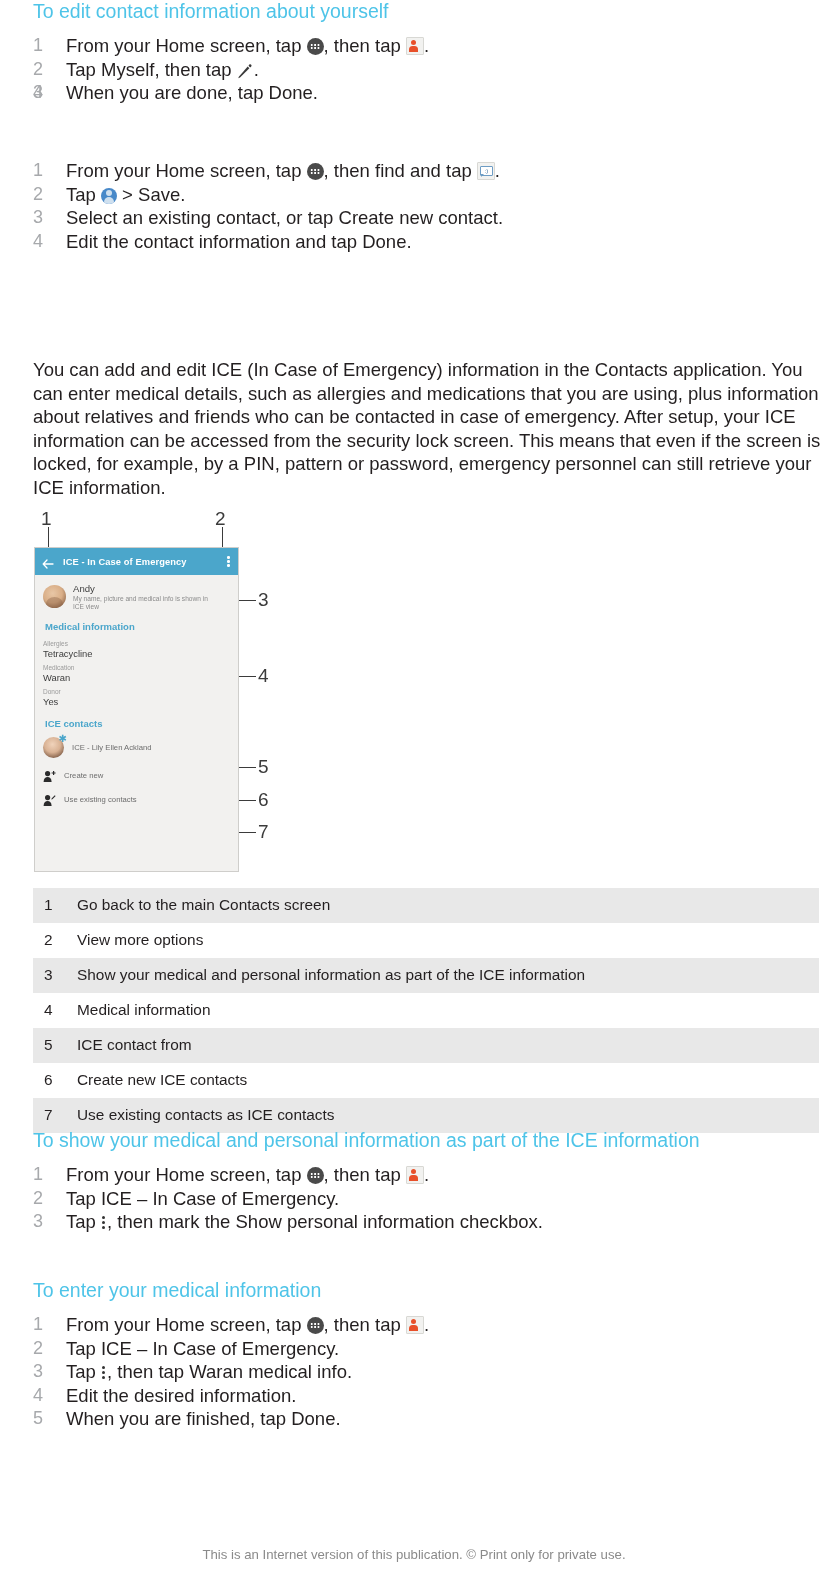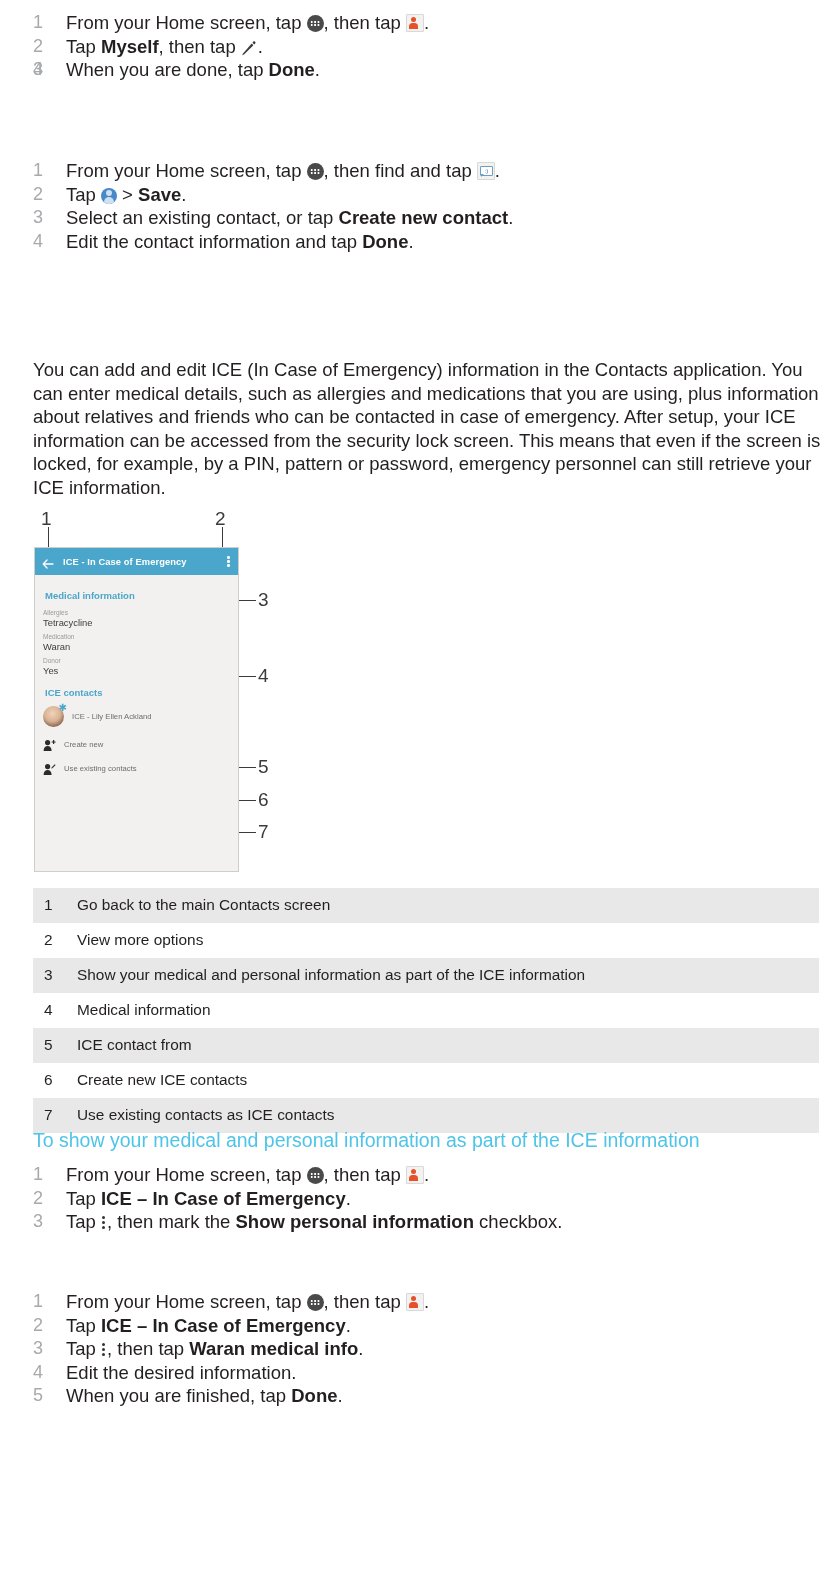--- a/index.html
+++ b/index.html
@@ -55,21 +55,21 @@
   .proc li .num {
     position: absolute;
     left: 0;
     top: 0;
     width: 22px;
     text-align: left;
     color: #a7a9ac;
     font-size: 18px;
     line-height: 23.5px;
   }
-  .proc b { font-weight: bold; }
+  .proc b { font-weight: normal; }
 
   
   .body-p {
     font-size: 18.5px;
     line-height: 23.6px;
     margin: 0;
     color: #231f20;
     width: 800px;
   }
 
@@ -384,20 +384,21 @@
     color: #8a8a8a;
     font-size: 13.2px;
   }
 </style>
 </head>
 <body>
 
 <div class="page">
 
   <div style="position:absolute;left:33px;top:0px;width:790px;">
+    <h3 class="sec-heading">To edit contact information about yourself</h3>
     <ol class="proc" style="margin-top:11px;">
       <li>
         <span class="num">1</span><span>From your Home screen, tap </span><span class="icn icn-appdrawer"></span><span>, then tap </span><span class="icn icn-contacts"></span><span>.</span>
       </li>
       <li>
         <span class="num">2</span><span>Tap </span><b>Myself</b><span>, then tap </span><span class="icn icn-pencil"><svg width="17" height="15" viewBox="0 0 17 15">
               <path d="M2 12.6 L1.2 14.2 L3 13.5 L12.4 4.2 L10.7 2.5 Z" fill="#3a3a3a"></path>
               <path d="M11.5 1.7 L13.2 3.4 L14.3 2.3 C14.9 1.7 14.3 0.9 13.8 0.5 C13.3 0.1 12.6 0.2 12.2 0.7 Z" fill="#3a3a3a"></path>
             </svg></span><span>.</span>
       </li>
@@ -462,20 +463,27 @@
         </span>
         <span class="title">ICE - In Case of Emergency</span>
         <span class="ov-dots">
             <i></i>
             <i></i>
             <i></i>
           </span>
       </div>
 
       <div class="phone-body">
+        <div class="contact-head">
+          <div class="avatar-photo"></div>
+          <div class="ctext">
+            <div class="contact-name">Andy</div>
+            <div class="contact-sub">My name, picture and medical info is shown in ICE view</div>
+          </div>
+        </div>
 
         <div class="sec-label">Medical information</div>
 
         <div class="field-label">Allergies</div>
         <div class="field-value">Tetracycline</div>
 
         <div class="field-label">Medication</div>
         <div class="field-value">Waran</div>
 
         <div class="field-label">Donor</div>
@@ -558,33 +566,35 @@
       <li>
         <span class="num">2</span><span>Tap </span><b>ICE – In Case of Emergency</b><span>.</span>
       </li>
       <li>
         <span class="num">3</span><span>Tap </span><span class="icn icn-overflow"><i></i><i></i><i></i></span><span>, then mark the </span><b>Show personal information</b><span> checkbox.</span>
       </li>
     </ol>
   </div>
 
   <div style="position:absolute;left:33px;top:1279px;width:790px;">
+    <h3 class="sec-heading">To enter your medical information</h3>
     <ol class="proc" style="margin-top:11px;">
       <li>
         <span class="num">1</span><span>From your Home screen, tap </span><span class="icn icn-appdrawer"></span><span>, then tap </span><span class="icn icn-contacts"></span><span>.</span>
       </li>
       <li>
         <span class="num">2</span><span>Tap </span><b>ICE – In Case of Emergency</b><span>.</span>
       </li>
       <li>
         <span class="num">3</span><span>Tap </span><span class="icn icn-overflow"><i></i><i></i><i></i></span><span>, then tap </span><b>Waran medical info</b><span>.</span>
       </li>
       <li>
         <span class="num">4</span><span>Edit the desired information.</span>
       </li>
       <li>
         <span class="num">5</span><span>When you are finished, tap </span><b>Done</b><span>.</span>
       </li>
     </ol>
   </div>
 
+  <div class="footer-note">This is an Internet version of this publication. © Print only for private use.</div>
 
 </div>
 
 </body></html>

